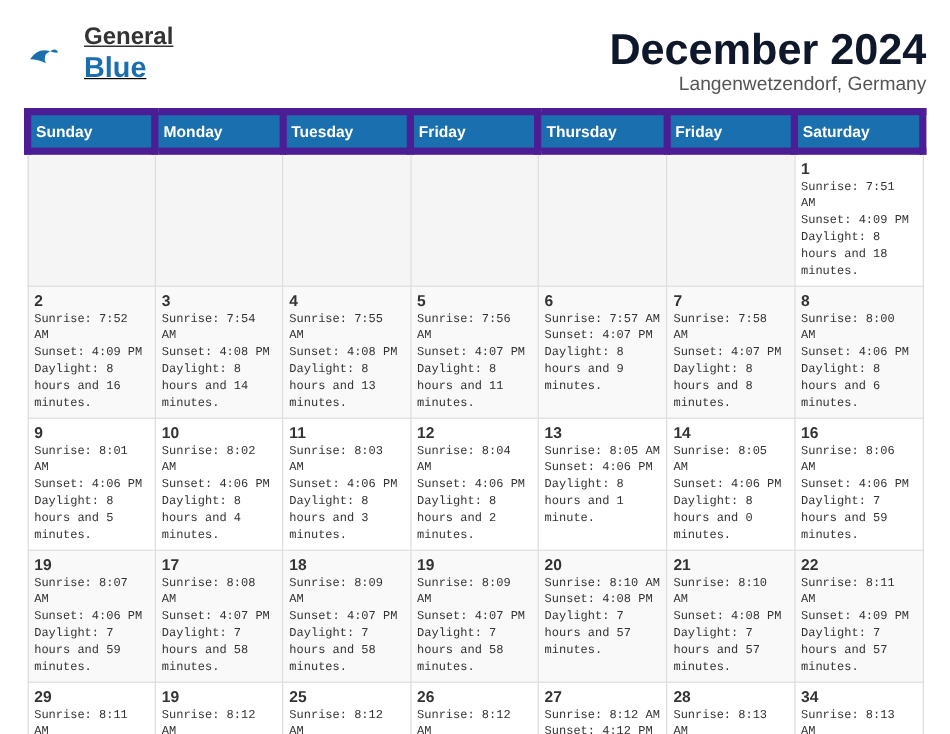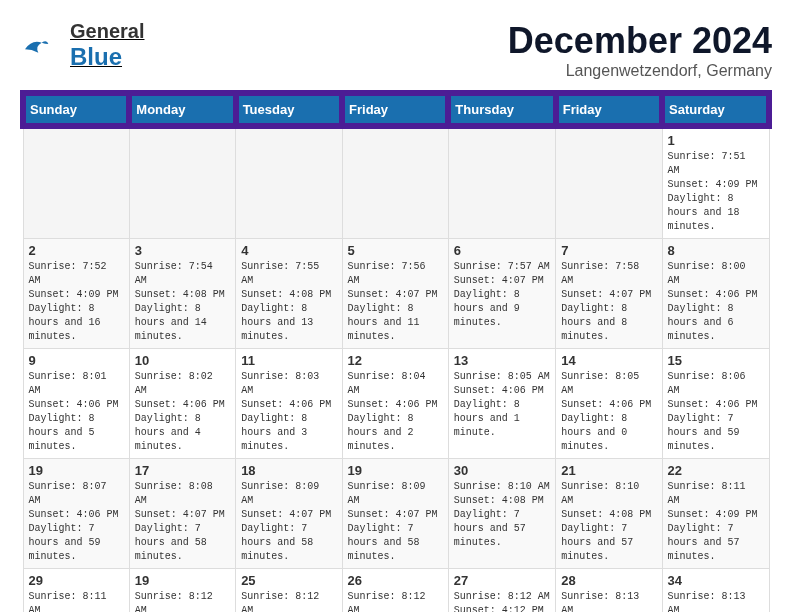--- a/index.html
+++ b/index.html
@@ -175,21 +175,21 @@
         </td>
         <td>
           <span class="day-num">13</span>
           <div class="day-detail">Sunrise: 8:05 AM<br>Sunset: 4:06 PM<br>Daylight: 8 hours and 1 minute.</div>
         </td>
         <td>
           <span class="day-num">14</span>
           <div class="day-detail">Sunrise: 8:05 AM<br>Sunset: 4:06 PM<br>Daylight: 8 hours and 0 minutes.</div>
         </td>
         <td>
-          <span class="day-num">15</span>
+          <span class="day-num">16</span>
           <div class="day-detail">Sunrise: 8:06 AM<br>Sunset: 4:06 PM<br>Daylight: 7 hours and 59 minutes.</div>
         </td>
       </tr>
       <tr>
         <td>
           <span class="day-num">19</span>
           <div class="day-detail">Sunrise: 8:07 AM<br>Sunset: 4:06 PM<br>Daylight: 7 hours and 59 minutes.</div>
         </td>
         <td>
           <span class="day-num">17</span>
@@ -197,21 +197,21 @@
         </td>
         <td>
           <span class="day-num">18</span>
           <div class="day-detail">Sunrise: 8:09 AM<br>Sunset: 4:07 PM<br>Daylight: 7 hours and 58 minutes.</div>
         </td>
         <td>
           <span class="day-num">19</span>
           <div class="day-detail">Sunrise: 8:09 AM<br>Sunset: 4:07 PM<br>Daylight: 7 hours and 58 minutes.</div>
         </td>
         <td>
-          <span class="day-num">30</span>
+          <span class="day-num">20</span>
           <div class="day-detail">Sunrise: 8:10 AM<br>Sunset: 4:08 PM<br>Daylight: 7 hours and 57 minutes.</div>
         </td>
         <td>
           <span class="day-num">21</span>
           <div class="day-detail">Sunrise: 8:10 AM<br>Sunset: 4:08 PM<br>Daylight: 7 hours and 57 minutes.</div>
         </td>
         <td>
           <span class="day-num">22</span>
           <div class="day-detail">Sunrise: 8:11 AM<br>Sunset: 4:09 PM<br>Daylight: 7 hours and 57 minutes.</div>
         </td>

